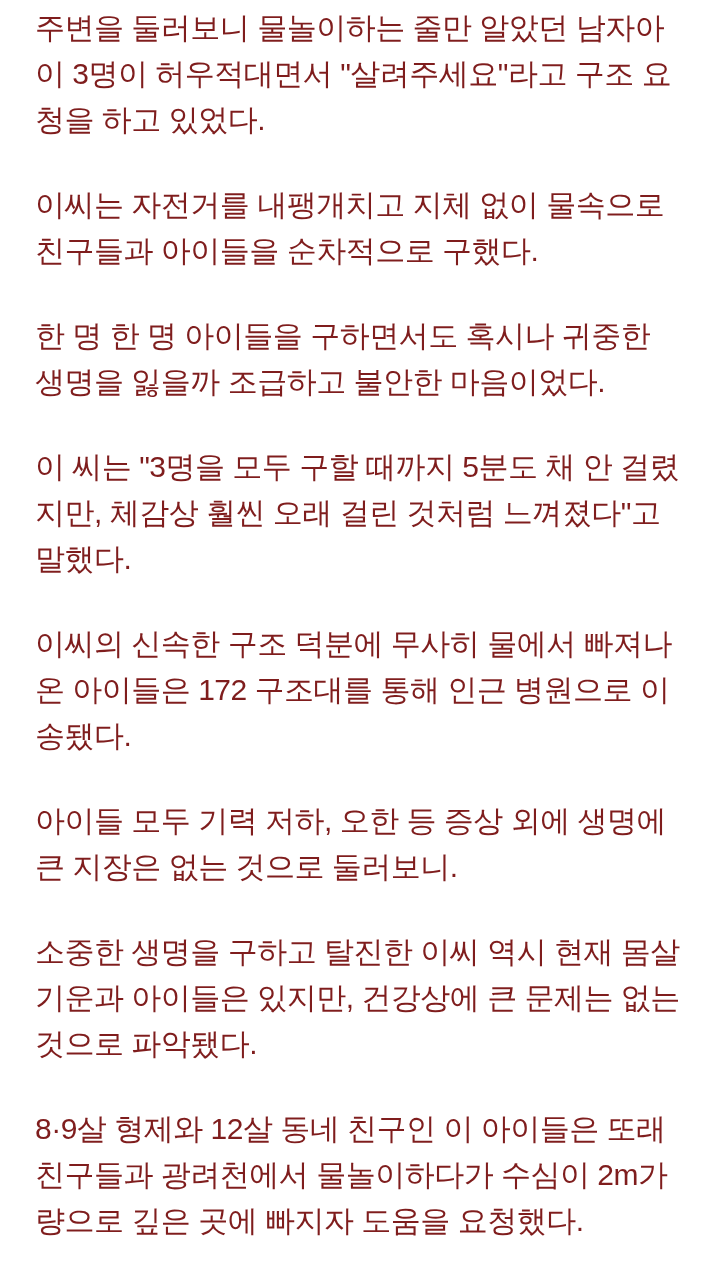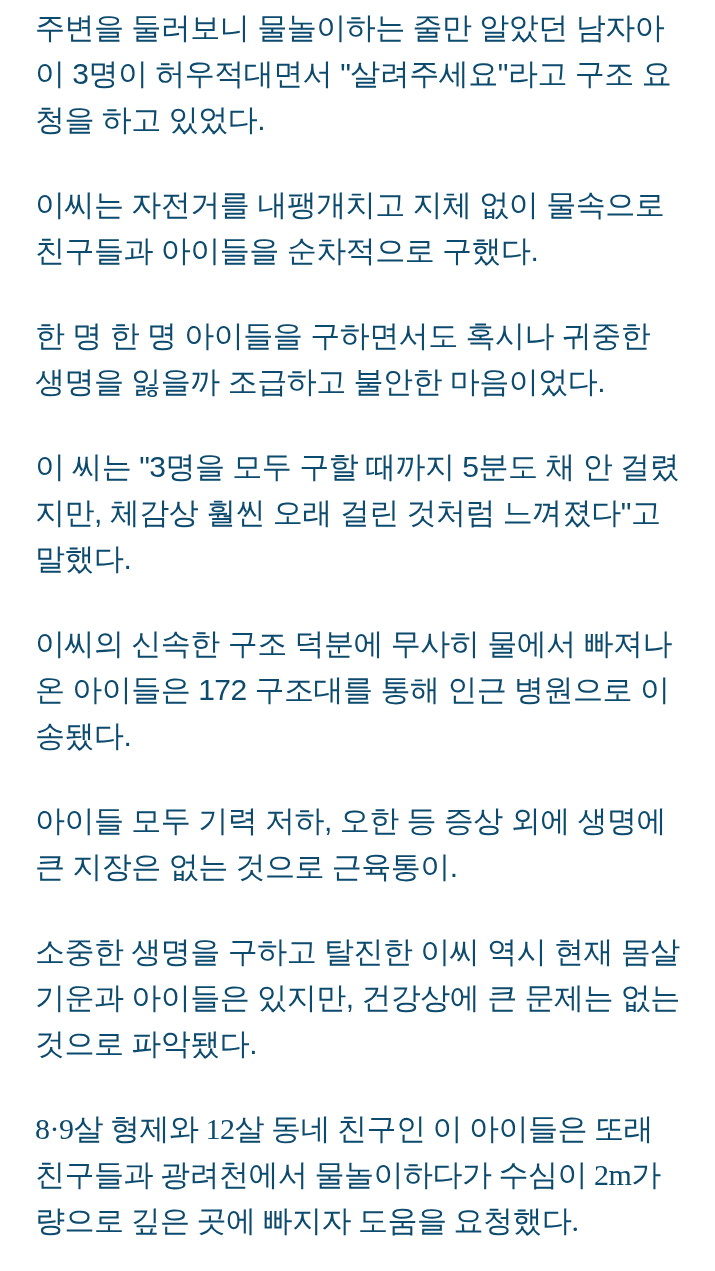--- a/index.html
+++ b/index.html
@@ -17,37 +17,36 @@
     width: 715px;
     min-height: 1271px;
     background: #ffffff;
     padding: 5px 30px 40px 35px;
   }
 
   .article-paragraph {
     font-size: 30px;
     line-height: 46px;
     letter-spacing: -0.5px;
-    color: #0c4a6e;
+    color: #7f1d1d;
     margin: 0 0 39px 0;
     word-break: break-all;
     overflow-wrap: break-word;
     font-weight: 400;
   }
 
   .article-paragraph:last-child {
     margin-bottom: 4px;
-    font-family: Liberation Serif, serif;
   }
 </style>
 </head>
 <body>
 
 <main class="article-body">
   <p class="article-paragraph">주변을 둘러보니 물놀이하는 줄만 알았던 남자아이 3명이 허우적대면서 "살려주세요"라고 구조 요청을 하고 있었다.</p>
   <p class="article-paragraph">이씨는 자전거를 내팽개치고 지체 없이 물속으로 친구들과 아이들을 순차적으로 구했다.</p>
   <p class="article-paragraph">한 명 한 명 아이들을 구하면서도 혹시나 귀중한 생명을 잃을까 조급하고 불안한 마음이었다.</p>
   <p class="article-paragraph">이 씨는 "3명을 모두 구할 때까지 5분도 채 안 걸렸지만, 체감상 훨씬 오래 걸린 것처럼 느껴졌다"고 말했다.</p>
   <p class="article-paragraph">이씨의 신속한 구조 덕분에 무사히 물에서 빠져나온 아이들은 172 구조대를 통해 인근 병원으로 이송됐다.</p>
-  <p class="article-paragraph">아이들 모두 기력 저하, 오한 등 증상 외에 생명에 큰 지장은 없는 것으로 근육통이.</p>
+  <p class="article-paragraph">아이들 모두 기력 저하, 오한 등 증상 외에 생명에 큰 지장은 없는 것으로 둘러보니.</p>
   <p class="article-paragraph">소중한 생명을 구하고 탈진한 이씨 역시 현재 몸살 기운과 아이들은 있지만, 건강상에 큰 문제는 없는 것으로 파악됐다.</p>
   <p class="article-paragraph">8·9살 형제와 12살 동네 친구인 이 아이들은 또래 친구들과 광려천에서 물놀이하다가 수심이 2m가량으로 깊은 곳에 빠지자 도움을 요청했다.</p>
 </main>
 
 </body></html>

